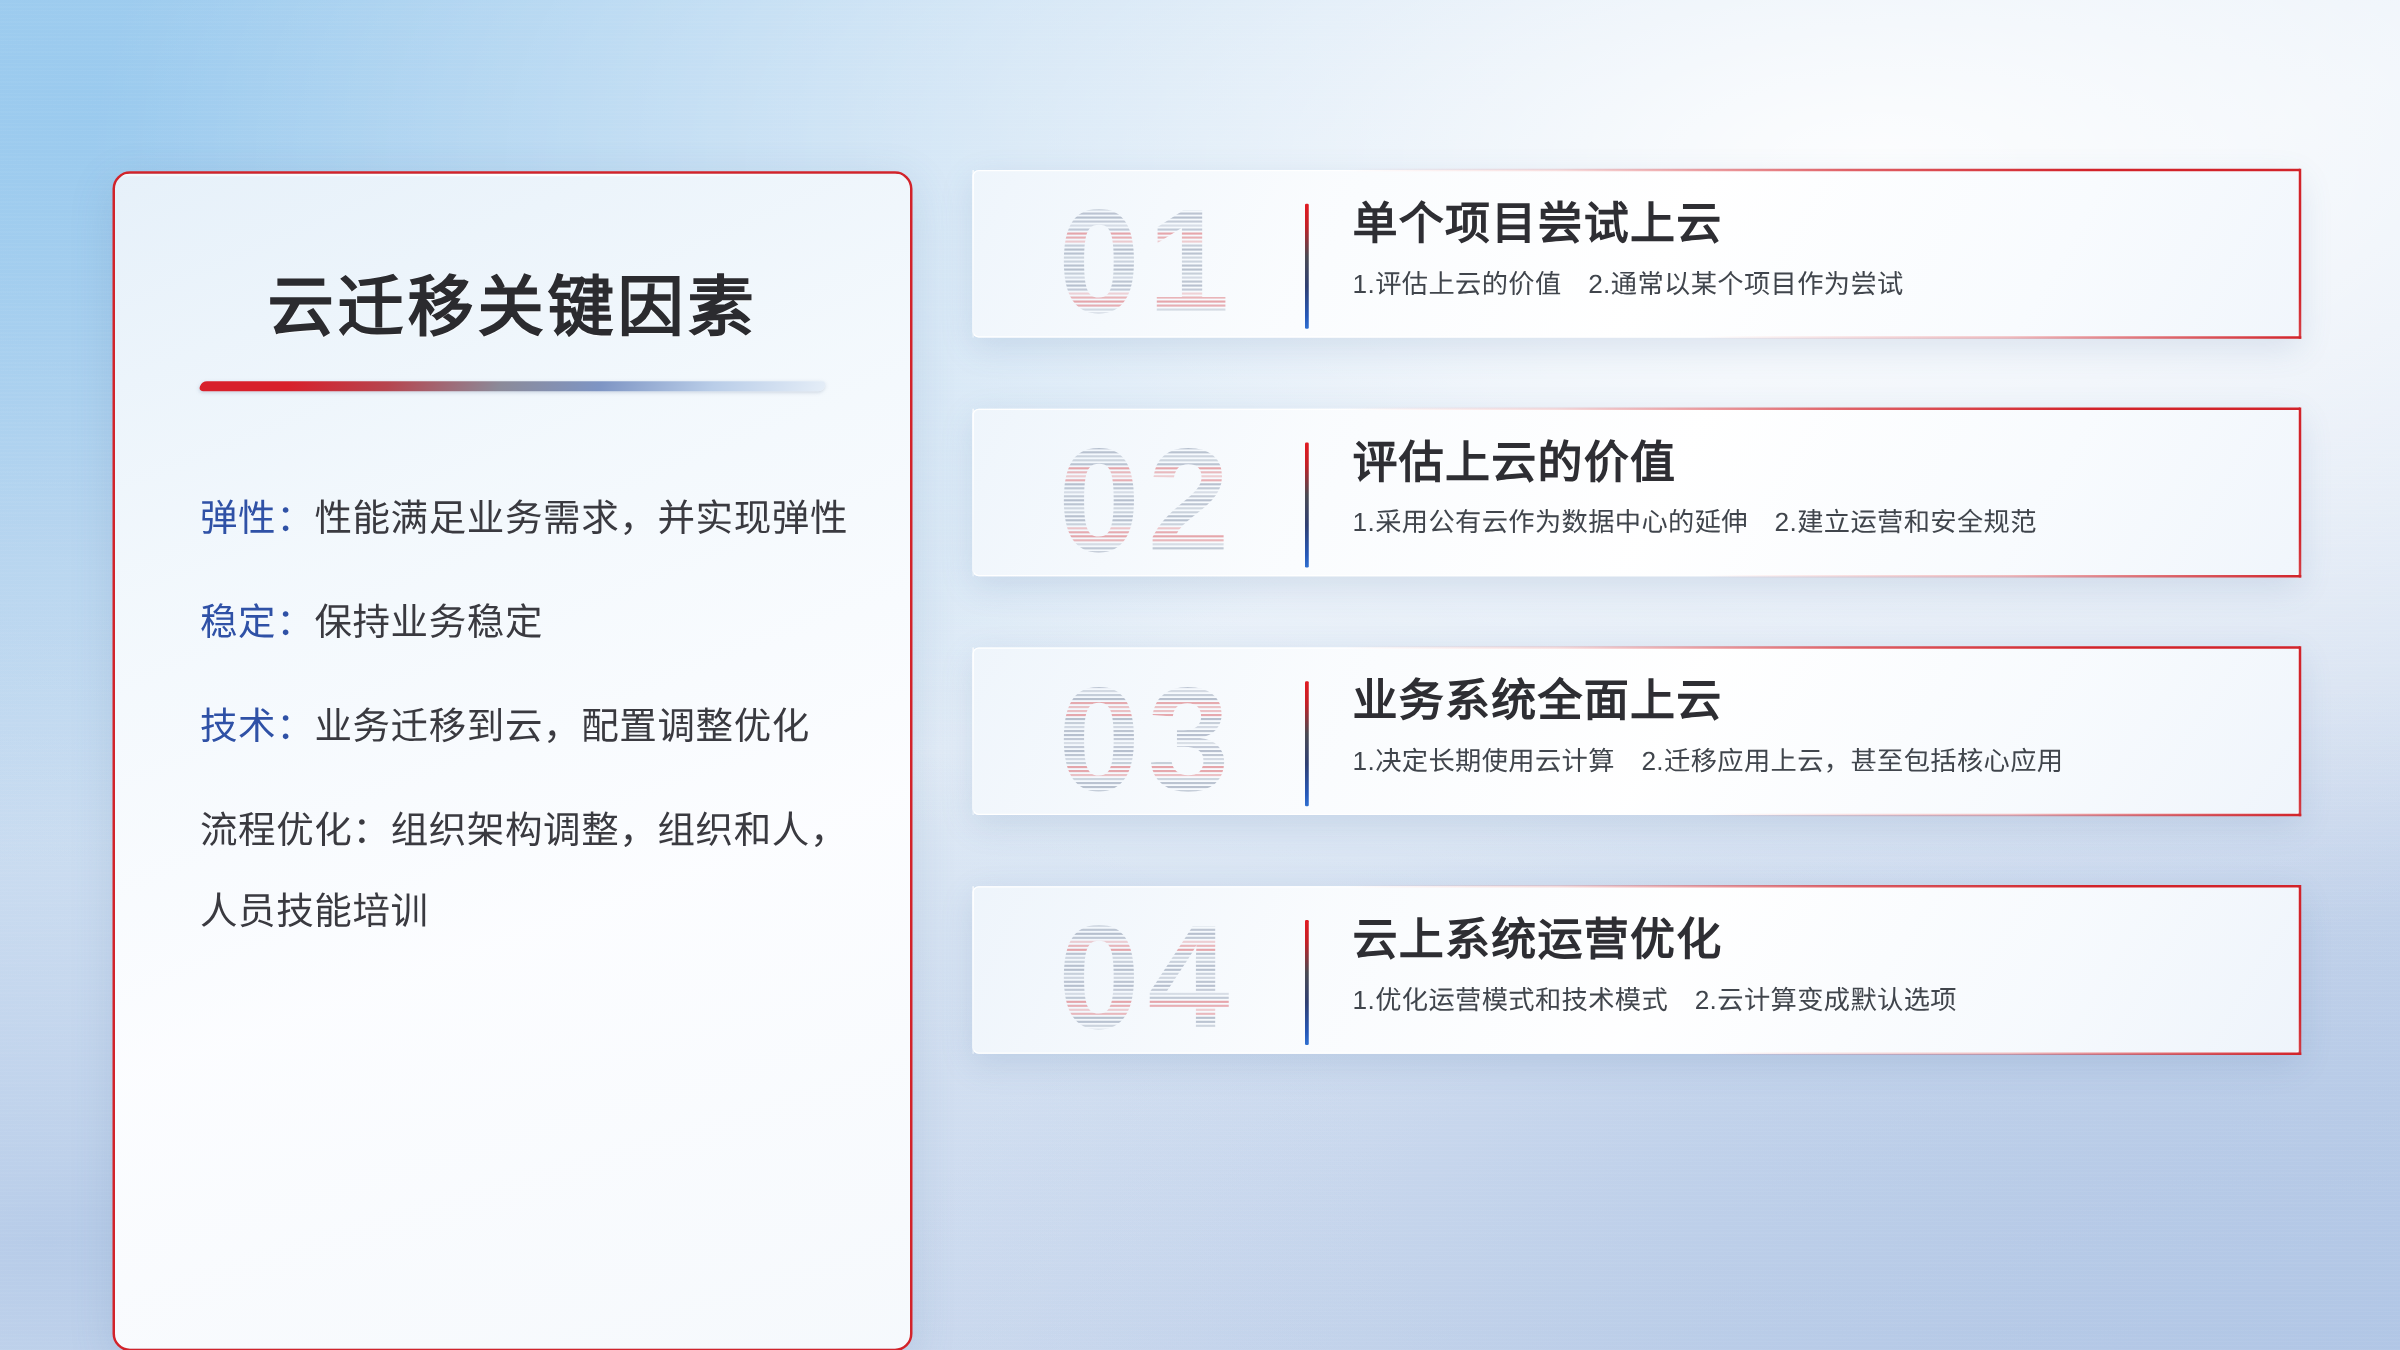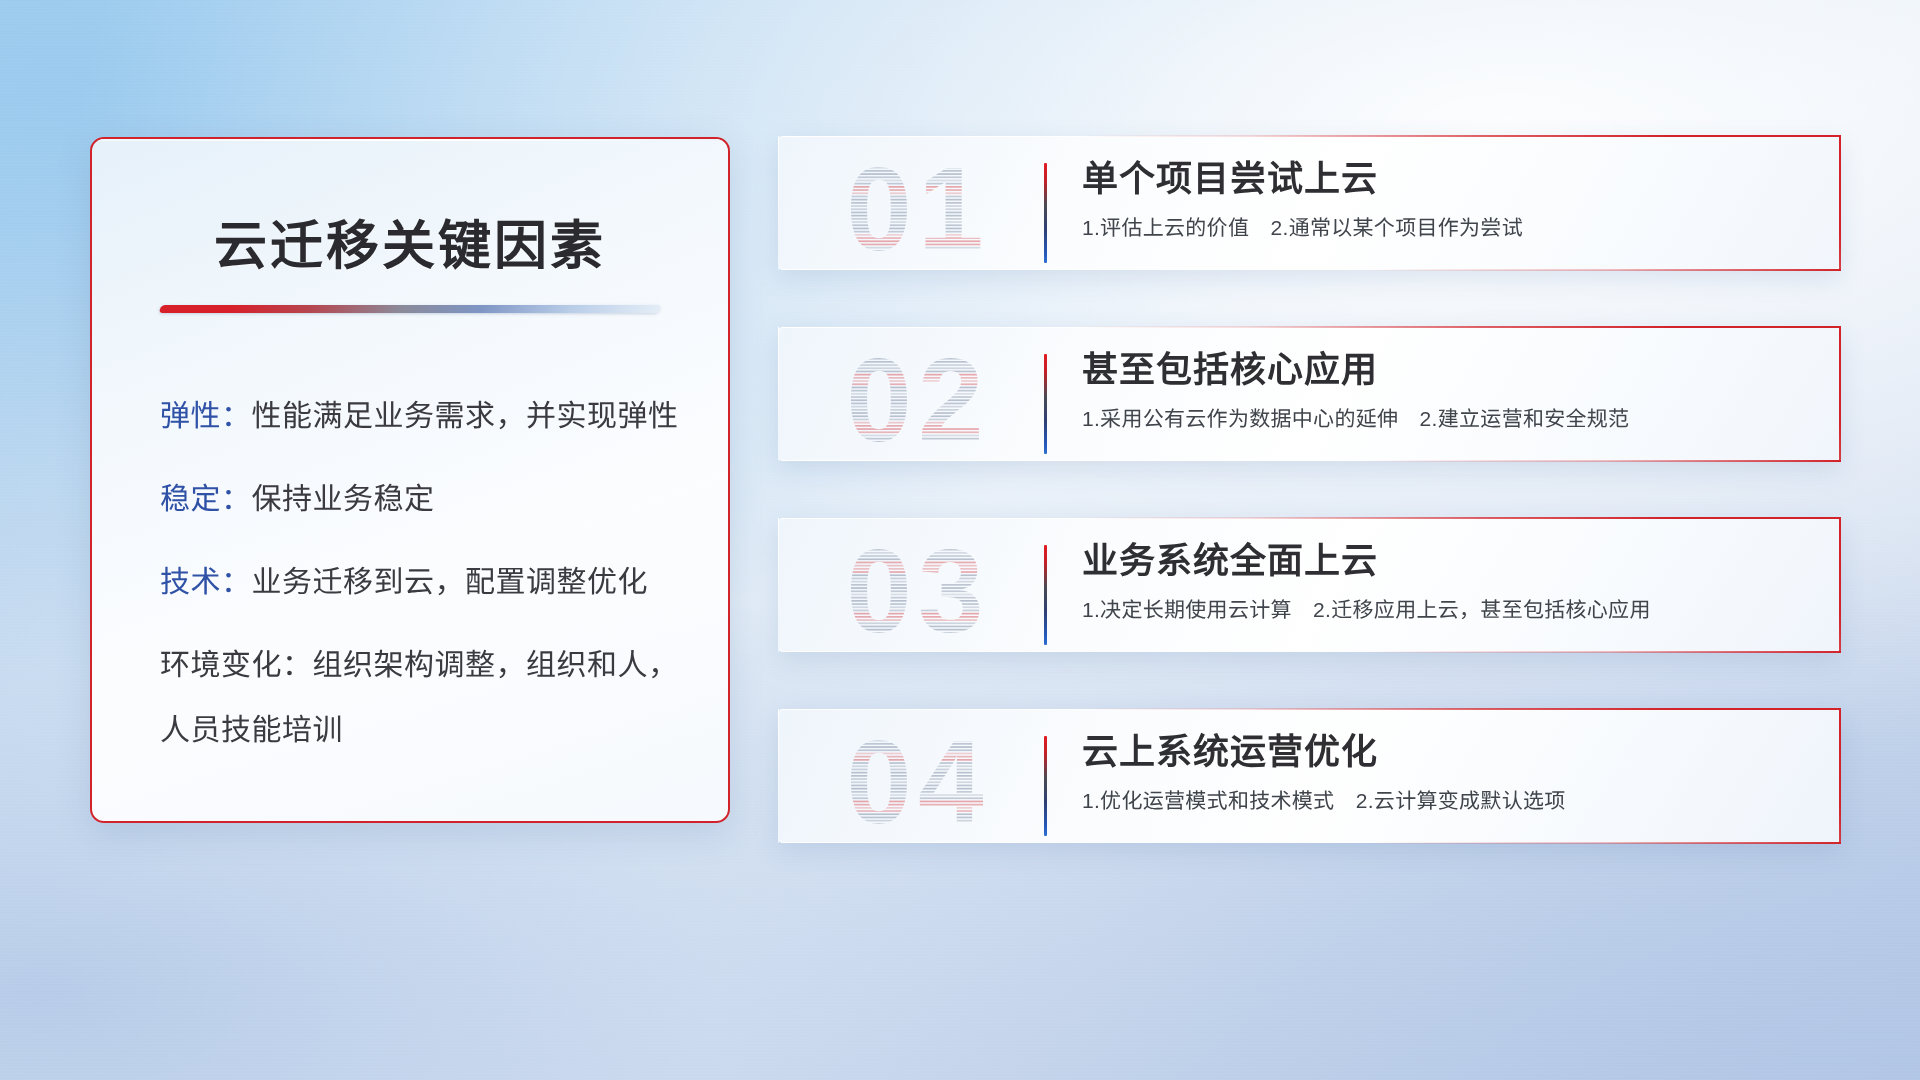--- a/index.html
+++ b/index.html
@@ -27,21 +27,21 @@
       repeating-linear-gradient(0deg, rgba(255,255,255,0.035) 0 1px, rgba(0,0,0,0) 1px 3px);
     pointer-events:none;
   }
 
   
   #stage { position:absolute; inset:0; }
 
   
   #left-card {
     position:absolute;
-    left:90px; top:137px; width:640px; height:686px;
+    left:90px; top:137px; width:640px; height:944px;
     border-radius:14px;
     border:2px solid #d2232a;
     background:linear-gradient(160deg, rgba(233,242,250,0.96) 0%, rgba(244,249,253,0.97) 30%, rgba(252,253,255,0.99) 62%, rgba(247,250,253,0.97) 100%);
     box-shadow:0 10px 34px rgba(70,110,160,0.17);
     overflow:hidden;
   }
   #left-card::before{
     content:"";
     position:absolute; left:0; right:0; top:0; height:2px;
     background:linear-gradient(90deg,#f3f7fb 0%,#ffffff 55%,#eef4fa 100%);
@@ -155,21 +155,21 @@
 <div id="stage">
 
   <section id="left-card">
     <div id="left-card-inner">
       <h1 id="page-title">云迁移关键因素</h1>
       <div id="title-rule"></div>
       <div id="factor-list">
           <div class="factor-row"><span class="factor-key accent">弹性：</span><span class="factor-val">性能满足业务需求，并实现弹性</span></div>
           <div class="factor-row"><span class="factor-key accent">稳定：</span><span class="factor-val">保持业务稳定</span></div>
           <div class="factor-row"><span class="factor-key accent">技术：</span><span class="factor-val">业务迁移到云，配置调整优化</span></div>
-          <div class="factor-row"><span class="factor-key">环境变化：</span><span class="factor-val">组织架构调整，组织和人，</span></div>
+          <div class="factor-row"><span class="factor-key">流程优化：</span><span class="factor-val">组织架构调整，组织和人，</span></div>
           <div class="factor-row factor-cont"><span class="factor-key"></span><span class="factor-val">人员技能培训</span></div>
         </div>
     </div>
   </section>
 
   <section id="steps">
       <article class="step-card">
         <div class="step-edge-left"></div>
         <div class="step-edge-top"></div>
         <div class="step-edge-right"></div>
@@ -278,21 +278,21 @@
               <rect x="-6.829911580771948" y="107.60" width="219.32535254649594" height="1.7" fill="#8b98ad" opacity="0.50"></rect>
               <rect x="-14.181640608914597" y="110.80" width="222.37229755678487" height="1.7" fill="#8b98ad" opacity="0.63"></rect>
               <rect x="-20.944722697321684" y="114.00" width="238.08018656587123" height="1.7" fill="#8b98ad" opacity="0.60"></rect>
               <rect x="-5.201880656102386" y="117.20" width="231.11013925979358" height="1.7" fill="#8b98ad" opacity="0.41"></rect>
               <rect x="-17.971308300398857" y="120.40" width="217.1430448649556" height="1.7" fill="#8b98ad" opacity="0.44"></rect>
             </g>
           </svg>
         </div>
         <div class="step-divider"></div>
         <div class="step-body">
-          <h2 class="step-title">甚至包括核心应用</h2>
+          <h2 class="step-title">评估上云的价值</h2>
           <p class="step-desc">1.采用公有云作为数据中心的延伸　2.建立运营和安全规范</p>
         </div>
       </article>
       <article class="step-card">
         <div class="step-edge-left"></div>
         <div class="step-edge-top"></div>
         <div class="step-edge-right"></div>
         <div class="step-edge-bottom"></div>
         <div class="step-num" aria-label="03">
           <svg viewBox="0 0 200 122" xmlns="http://www.w3.org/2000/svg" aria-hidden="true">

